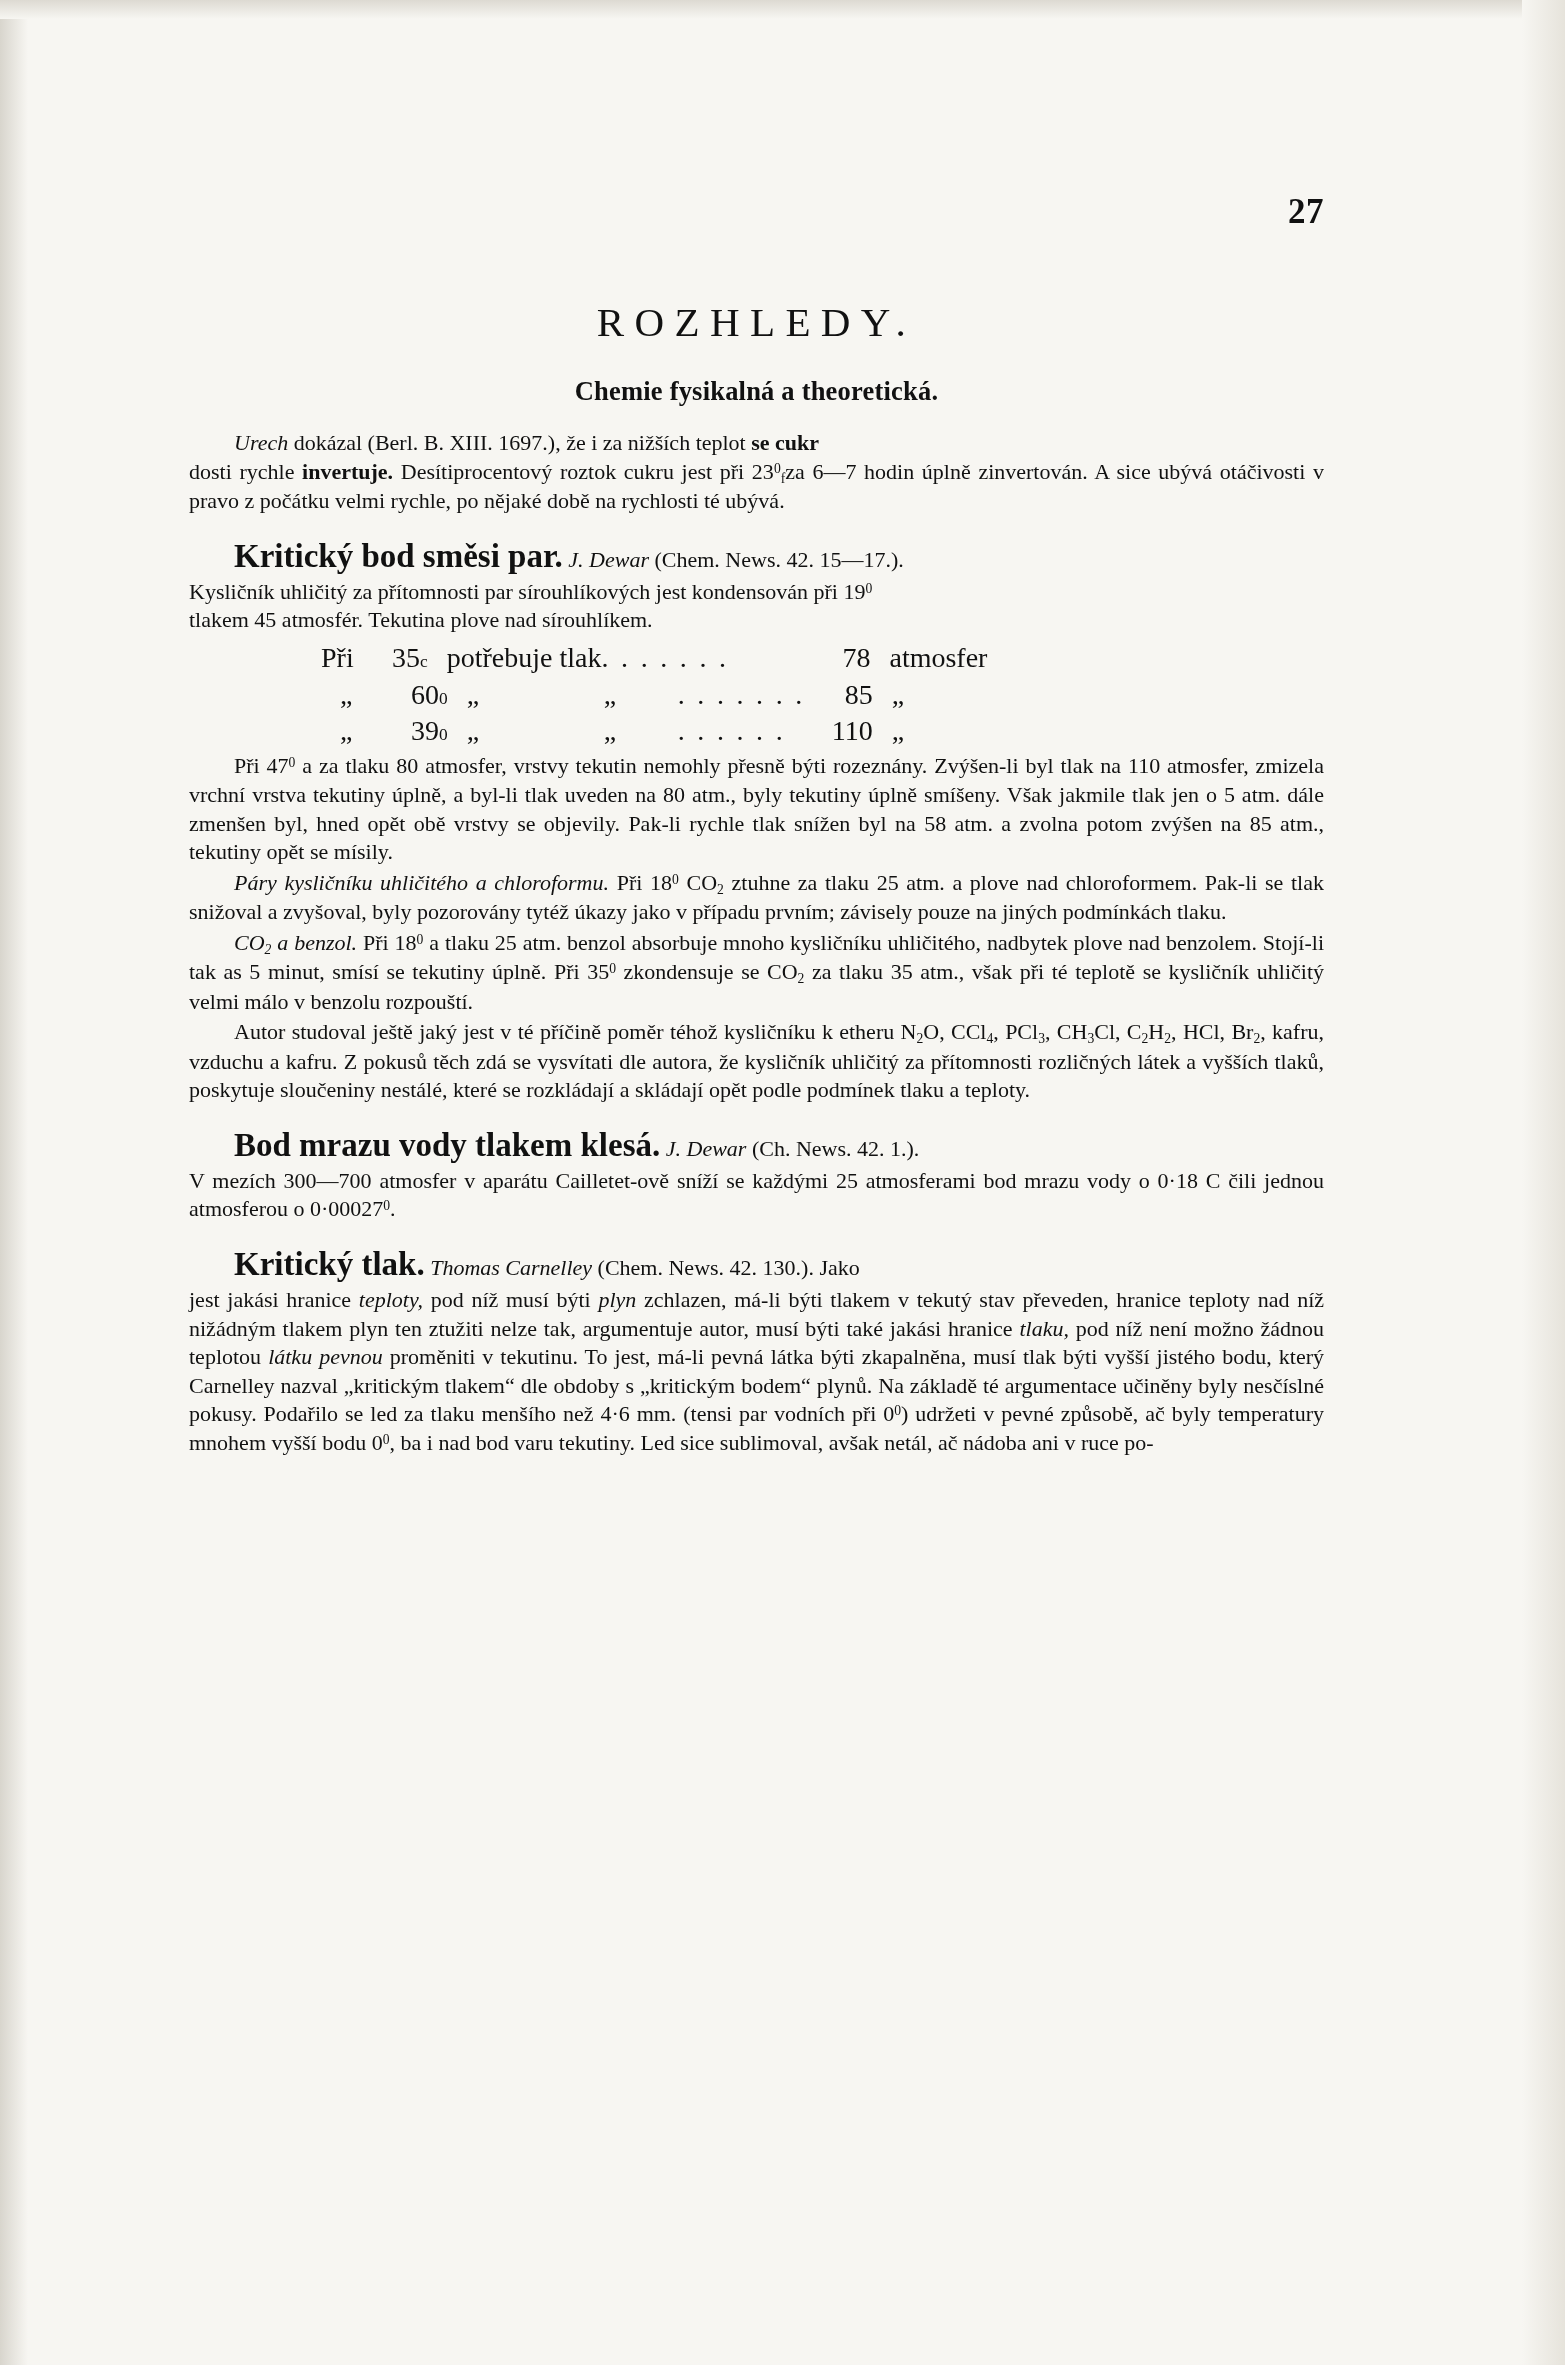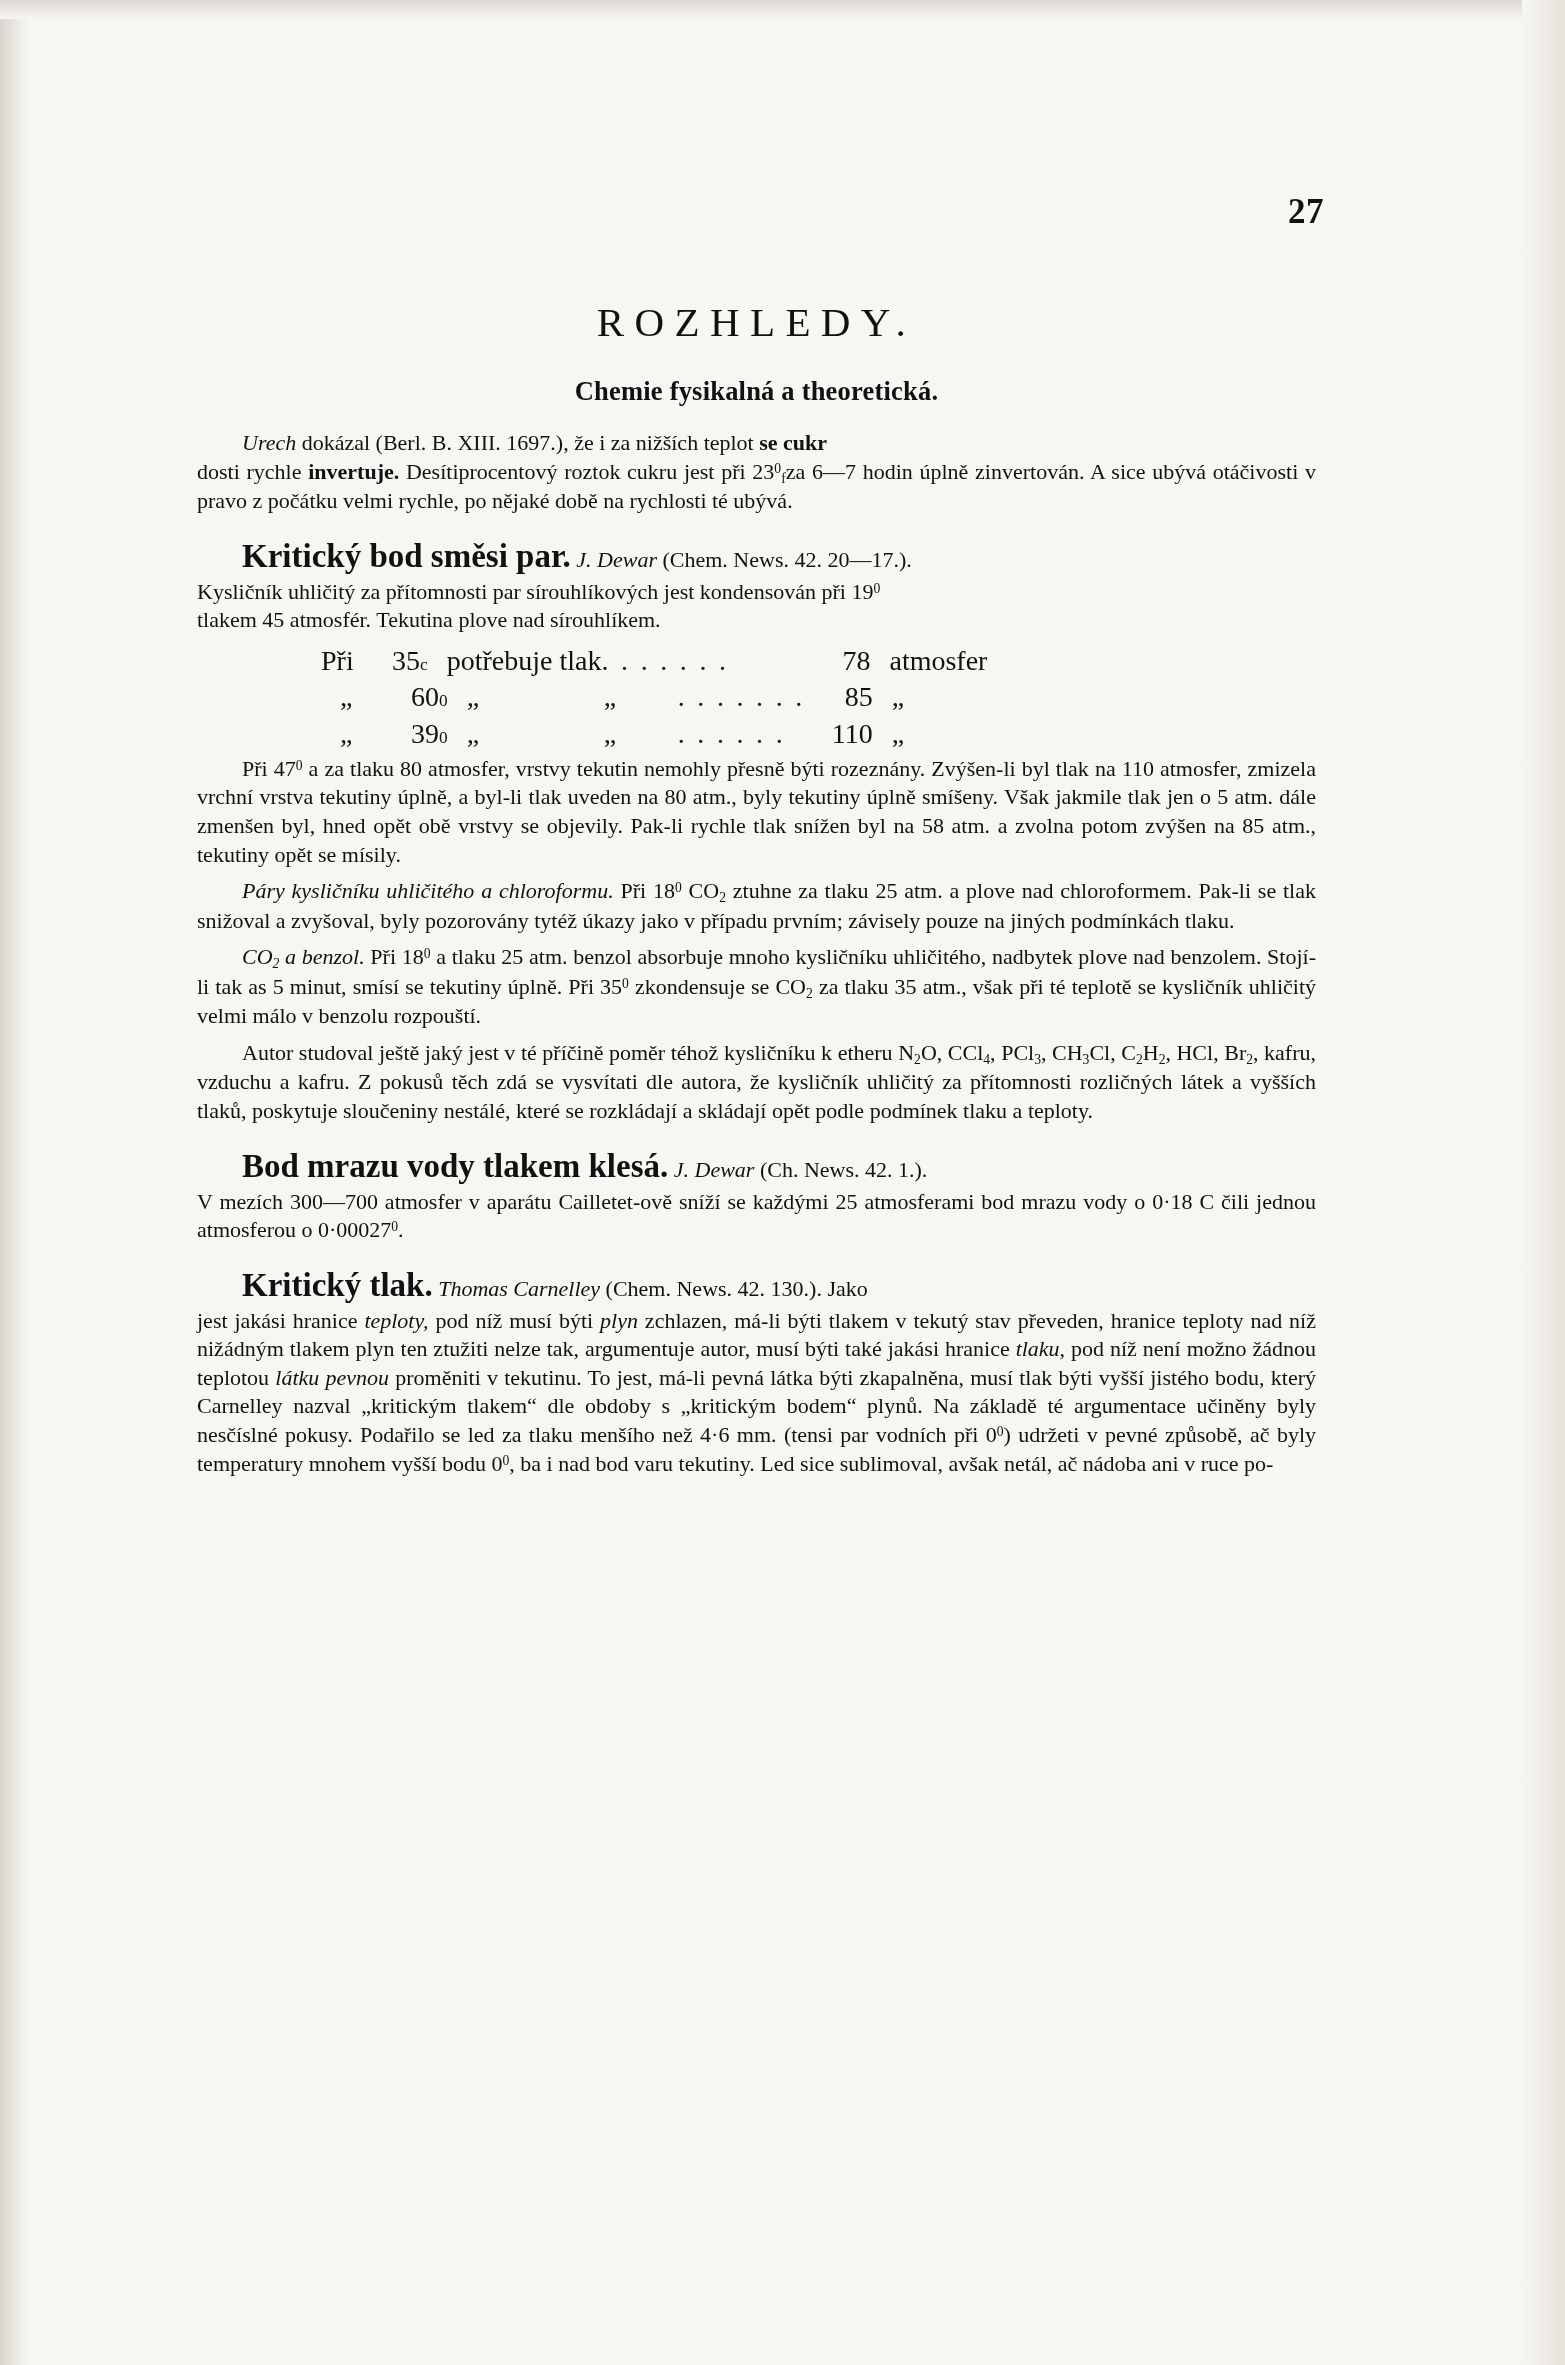--- a/index.html
+++ b/index.html
@@ -71,21 +71,21 @@
     text-align: center;
     font-size: 26.5px;
     font-weight: bold;
     margin-top: 30px;
     letter-spacing: 0.2px;
   }
 
   p.para {
     font-size: 22px;
     line-height: 1.30;
-    margin: 8px;
+    margin: 0;
     text-align: justify;
     text-justify: inter-word;
     hyphens: manual;
   }
   p.para + p.para { margin-top: 1.9px; }
 
   .block { margin-top: 19px; }
 
   .indent { text-indent: 45px; }
 
@@ -131,21 +131,21 @@
 
     <h1 class="main-title">ROZHLEDY.</h1>
 
     <h2 class="section-title">Chemie fysikalná a theoretická.</h2>
 
     <div class="block">
       <p class="para indent"><span class="ital">Urech</span><span> dokázal (Berl. B. XIII. 1697.), že i za nižších teplot </span><span class="bold">se cukr</span><br><span>dosti rychle </span><span class="bold">invertuje.</span><span> Desítiprocentový roztok cukru jest při 23</span><sup>0</sup><sub>f</sub><span>za 6—7 hodin úplně zinvertován.  A sice ubývá otáčivosti v pravo z počátku velmi rychle, po nějaké době na rychlosti té ubývá.</span></p>
     </div>
 
     <div class="block">
-      <p class="para indent"><span class="heading-run">Kritický bod směsi par.</span> <span class="ital">J. Dewar</span><span> (Chem. News. 42. 20—17.).</span><br><span>Kysličník uhličitý za přítomnosti par sírouhlíkových jest kondensován při 19</span><sup>0</sup><br><span> tlakem 45 atmosfér.  Tekutina plove nad sírouhlíkem.</span></p>
+      <p class="para indent"><span class="heading-run">Kritický bod směsi par.</span> <span class="ital">J. Dewar</span><span> (Chem. News. 42. 15—17.).</span><br><span>Kysličník uhličitý za přítomnosti par sírouhlíkových jest kondensován při 19</span><sup>0</sup><br><span> tlakem 45 atmosfér.  Tekutina plove nad sírouhlíkem.</span></p>
 
       <div class="press-table">
         <div class="press-row">
           <span class="pt-c1">Při</span><span>35</span><sup>c</sup><span style="display:inline-block;width:19px"></span><span>potřebuje tlak</span><span class="pt-dots">. . . . . . .</span><span class="pt-c4">78</span><span class="pt-c5">atmosfer</span>
         </div>
         <div class="press-row">
           <span class="pt-c1" style="padding-left:19px">„</span><span>60</span><sup>0</sup><span style="display:inline-block;width:19px"></span><span style="display:inline-block;width:137px">„</span><span class="pt-dots">„      . . . . . . .</span><span class="pt-c4">85</span><span class="pt-c5">„</span>
         </div>
         <div class="press-row">
           <span class="pt-c1" style="padding-left:19px">„</span><span>39</span><sup>0</sup><span style="display:inline-block;width:19px"></span><span style="display:inline-block;width:137px">„</span><span class="pt-dots">„      . . . . . .</span><span class="pt-c4">110</span><span class="pt-c5">„</span>

